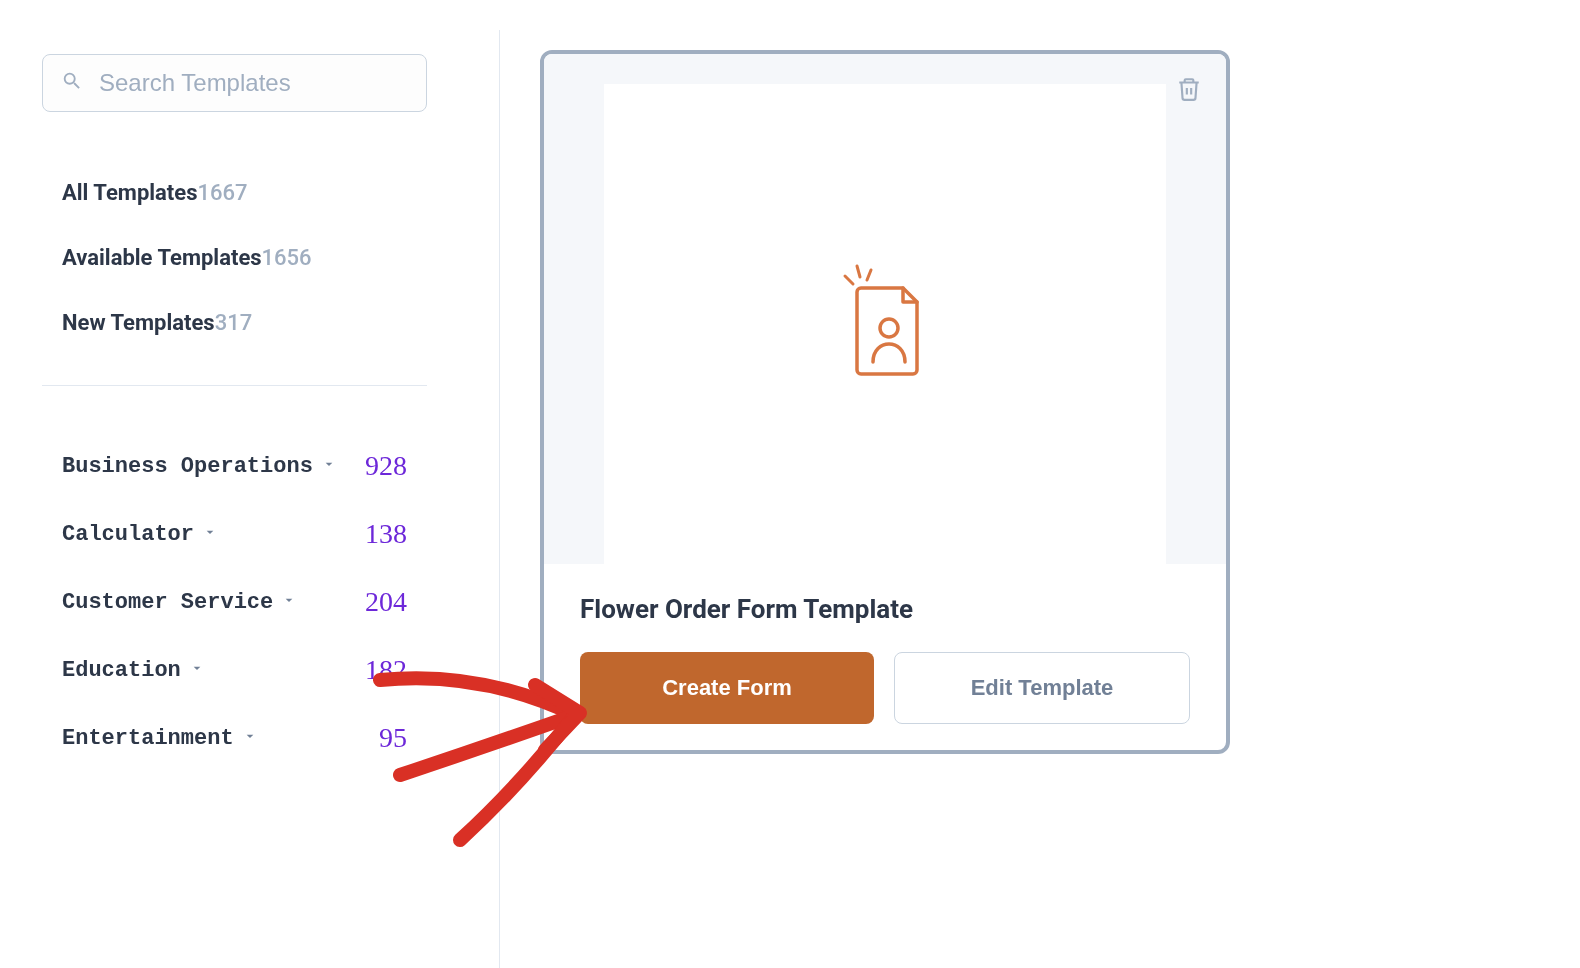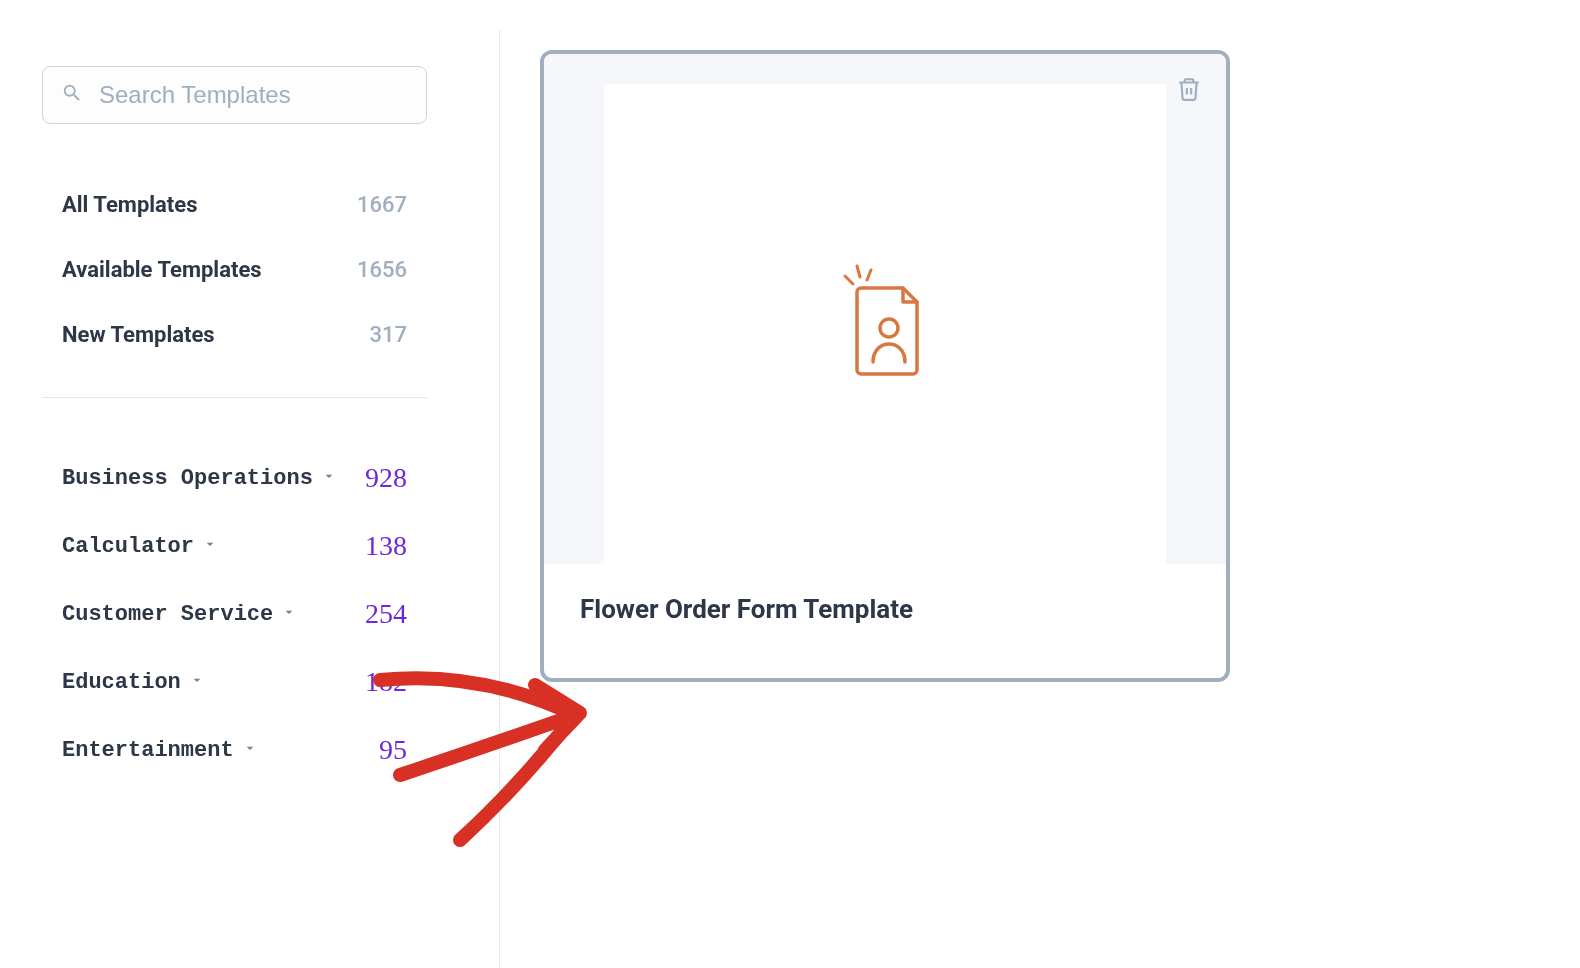--- a/index.html
+++ b/index.html
@@ -24,21 +24,21 @@
       width: 500px;
       padding: 20px 50px 20px 20px;
       border-right: 1px solid #e2e8f0;
     }
     .search-wrap {
       display: flex;
       align-items: center;
       border: 1px solid #cbd5e0;
       border-radius: 8px;
       padding: 14px 18px;
-      margin: 16px 22px 50px 22px;
+      margin: 4px 22px 50px 22px;
       background: #fdfdfd;
     }
     .search-wrap svg {
       width: 22px;
       height: 22px;
       fill: #a0aec0;
       flex-shrink: 0;
     }
     .search-input {
       border: none;
@@ -51,21 +51,20 @@
     }
     .search-input::placeholder {
       color: #a0aec0;
     }
     .nav-list {
       list-style: none;
       padding: 0 22px;
     }
     .nav-item {
       display: flex;
-      justify-content: space-between;
       align-items: center;
       padding: 18px 20px;
       border-radius: 8px;
       margin-bottom: 4px;
       cursor: pointer;
     }
     .nav-item .label {
       font-size: 22px;
       font-weight: 700;
       color: #2d3748;
@@ -271,21 +270,21 @@
       </li>
       <li class="cat-item">
         <span class="cat-left">
           <span class="label">Customer Service</span>
           <span>
             <svg class="chevron" viewBox="0 0 24 24">
                 <path d="M7 10l5 5 5-5z"></path>
               </svg>
           </span>
         </span>
-        <span class="count">254</span>
+        <span class="count">204</span>
       </li>
       <li class="cat-item">
         <span class="cat-left">
           <span class="label">Education</span>
           <span>
             <svg class="chevron" viewBox="0 0 24 24">
                 <path d="M7 10l5 5 5-5z"></path>
               </svg>
           </span>
         </span>
@@ -326,20 +325,24 @@
                 <path d="M46 4 v14 h14"></path>
                 <circle cx="32" cy="44" r="9"></circle>
                 <path d="M16 78 c0 -12 8 -18 16 -18 s16 6 16 18"></path>
               </g>
             </svg>
           </div>
         </div>
       </div>
       <div class="card-body">
         <div class="card-title">Flower Order Form Template</div>
+        <div class="btn-row">
+          <button class="btn btn-primary">Create Form</button>
+          <button class="btn btn-secondary">Edit Template</button>
+        </div>
       </div>
     </div>
 
     <div class="arrow-annotation">
       <svg width="260" height="220" viewBox="0 0 260 220">
         <g fill="none" stroke="#d93025" stroke-width="14" stroke-linecap="round" stroke-linejoin="round">
           <path d="M10 40 Q 110 30 205 75"></path>
           <path d="M30 135 Q 120 105 205 75"></path>
           <path d="M90 200 Q 150 145 205 75"></path>
           <path d="M165 45 L210 73 L175 110"></path>

